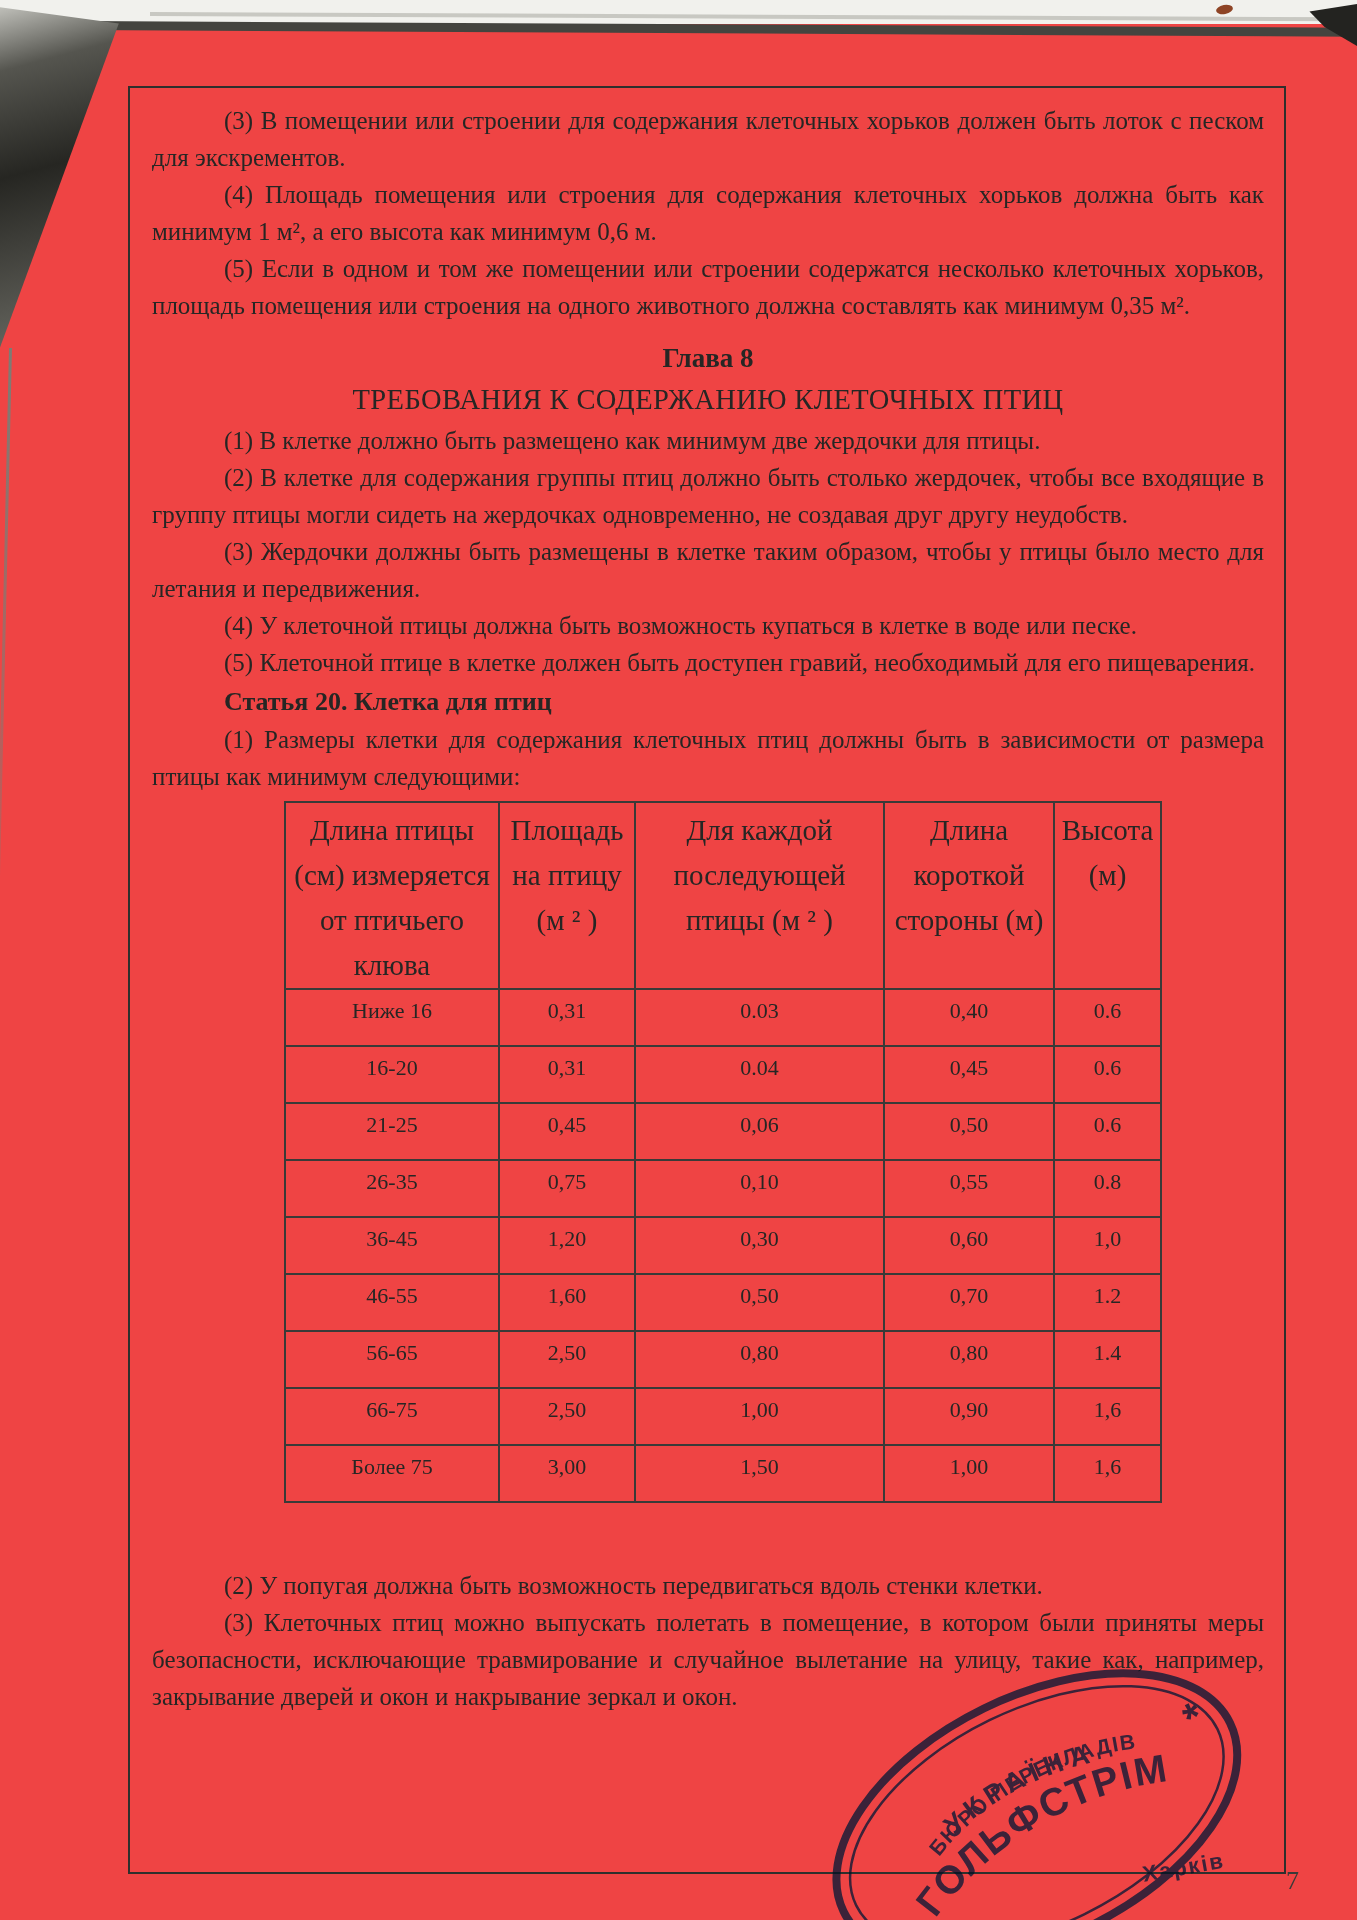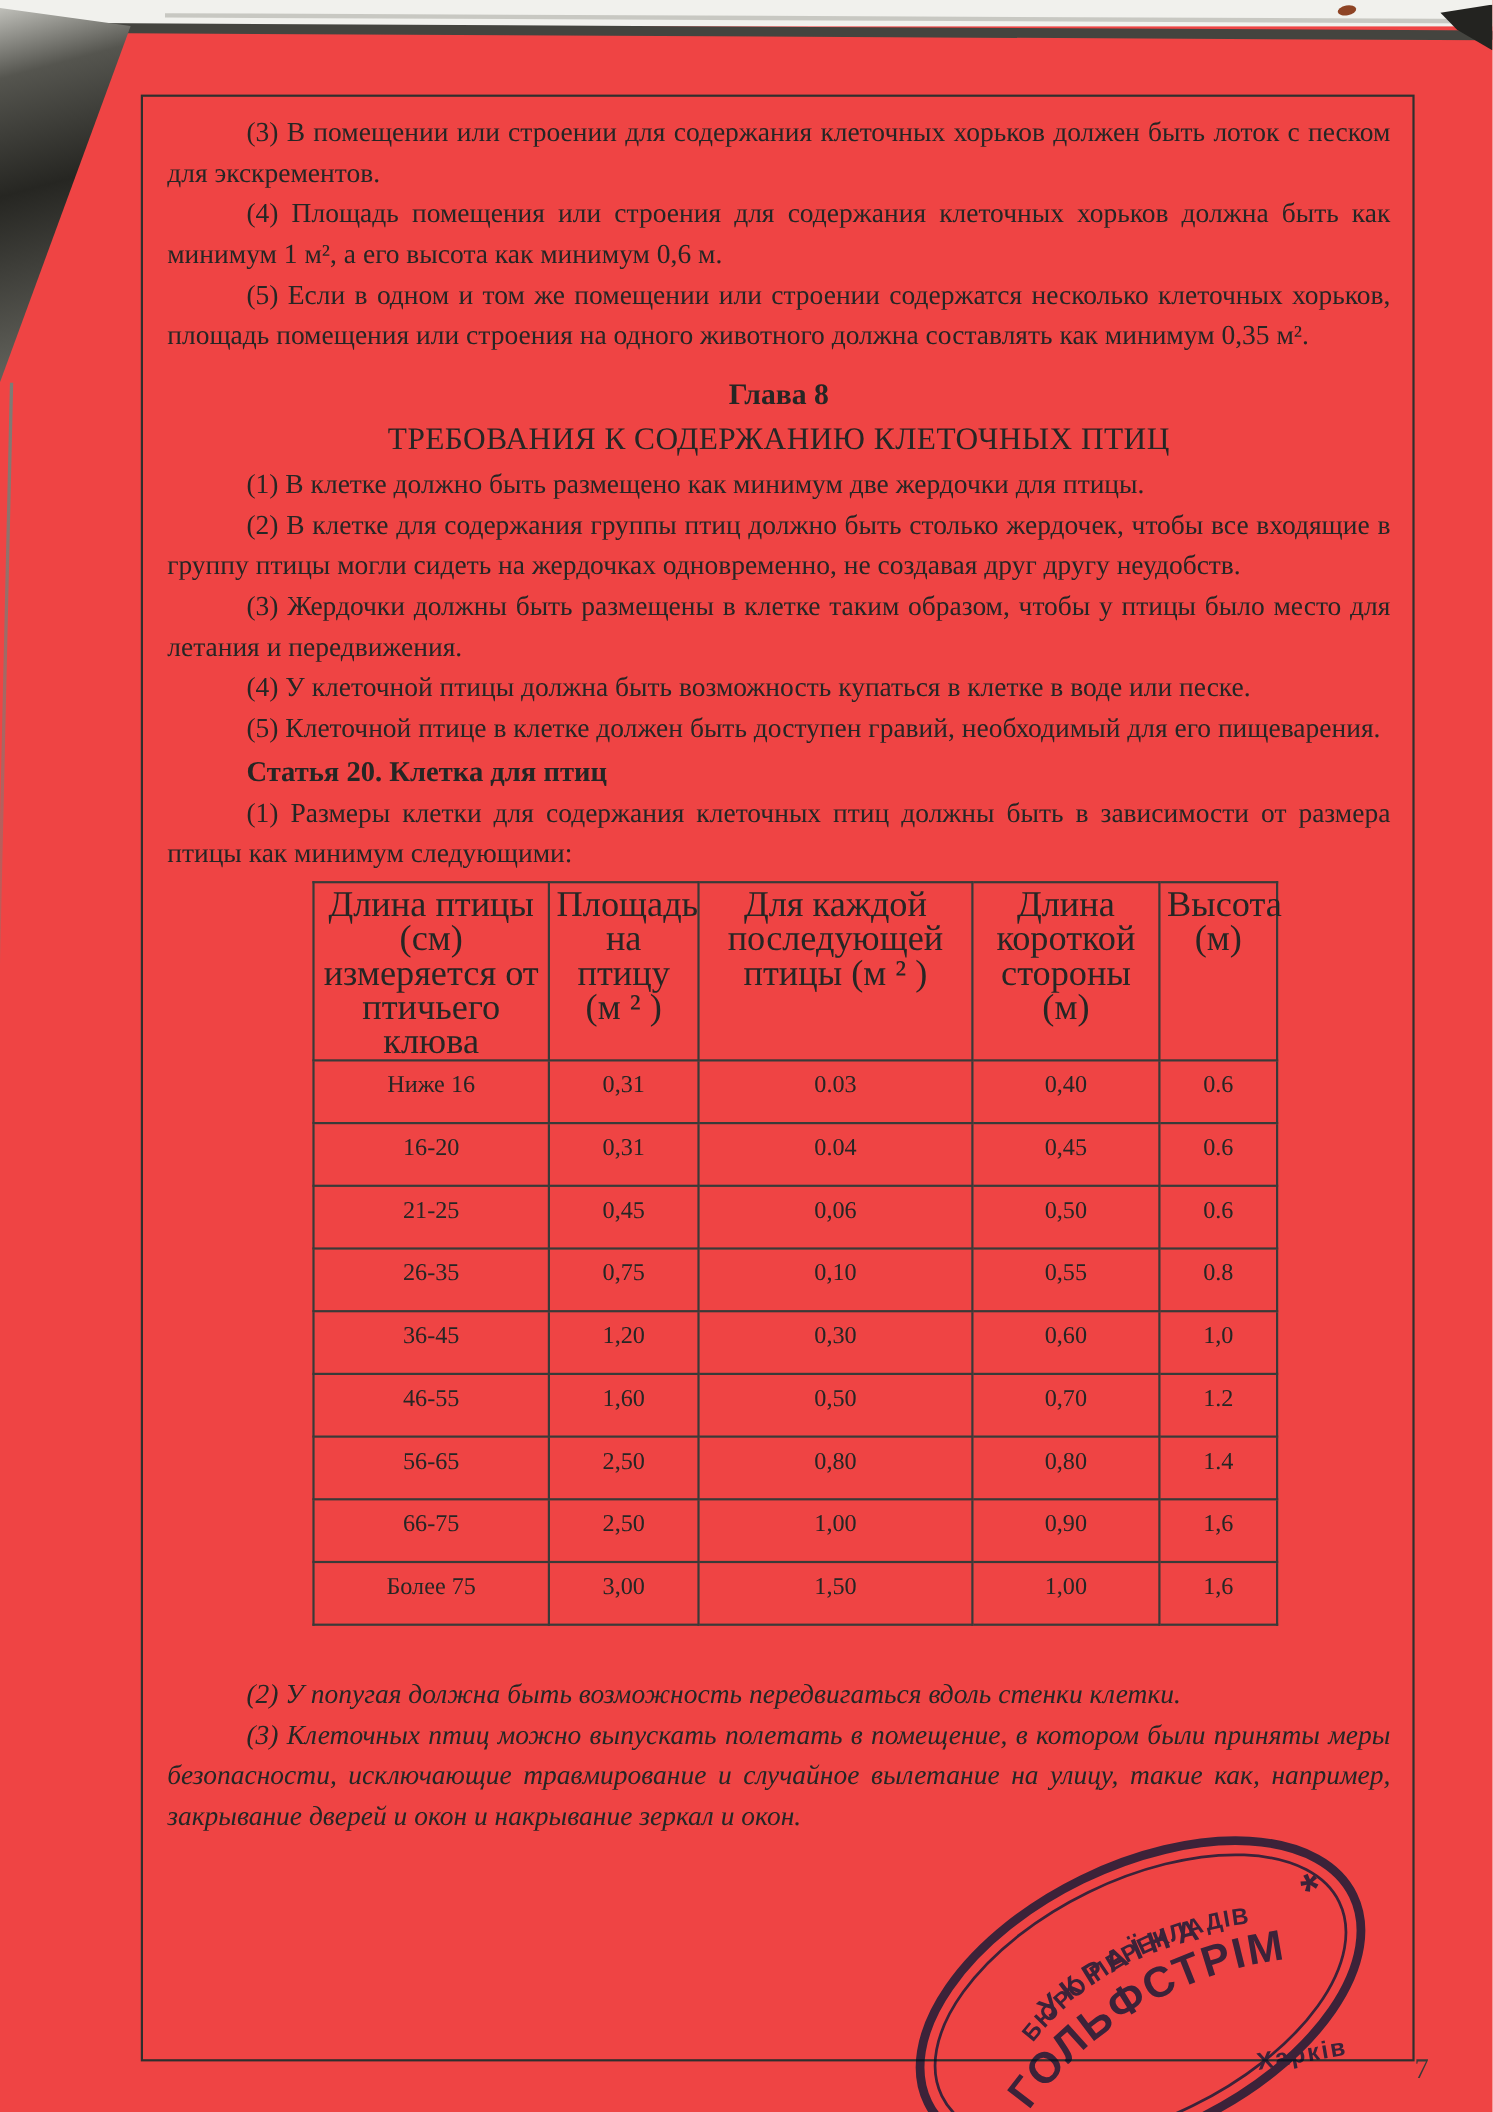--- a/index.html
+++ b/index.html
@@ -25,29 +25,29 @@
   .para{margin:0;text-indent:72px;text-align:justify;font-size:25px;line-height:37px;}
   .chapter{margin-top:14px;text-align:center;}
   .chapter-num{font-weight:bold;font-size:27px;line-height:40px;}
   .chapter-title{font-weight:normal;font-size:28.5px;line-height:44px;letter-spacing:.4px;}
   .art-heading{font-weight:bold;font-size:26px;line-height:38px;margin:2px 0 0 72px;}
   .art-heading.mt{margin-top:24px;}
 
   
   table.bird-table{border-collapse:collapse;table-layout:fixed;width:864px;margin:6px 0 0 132px;}
   .bird-table th,.bird-table td{border:2px solid #3a3a38;text-align:center;font-weight:normal;}
-  .bird-table th{font-size:33px;line-height:31px;vertical-align:top;padding:5px 6px 0;height:105px;margin-top:16px;}
+  .bird-table th{font-size:29px;line-height:45px;vertical-align:top;padding:5px 6px 0;height:105px;margin-top:16px;}
   .bird-table td{font-size:22px;vertical-align:top;padding:8px 4px 0;height:47px;}
   .bird-table th:nth-child(1),.bird-table td:nth-child(1){width:200px;}
   .bird-table th:nth-child(2),.bird-table td:nth-child(2){width:122px;}
   .bird-table th:nth-child(3),.bird-table td:nth-child(3){width:235px;}
   .bird-table th:nth-child(4),.bird-table td:nth-child(4){width:156px;}
   .bird-table th:nth-child(5),.bird-table td:nth-child(5){width:93px;}
 
-  .bottom-block{margin-top:44px;font-style:italic;}
+  .bottom-block{margin-top:64px;}
   .page-number{position:absolute;left:1286px;top:1866px;font-size:26px;color:#3a3a38;}
 
   
   .stamp{position:absolute;left:815px;top:1690px;width:445px;height:255px;
     transform:rotate(-26deg);mix-blend-mode:multiply;opacity:.92;}
   .stamp svg{width:100%;height:100%;}
   .stamp text{font-family:"Liberation Sans",sans-serif;font-weight:bold;}
   .st-top{font-size:27px;letter-spacing:7px;}
   .st-mid{font-size:21px;letter-spacing:1.5px;}
   .st-main{font-size:39px;letter-spacing:2px;}

